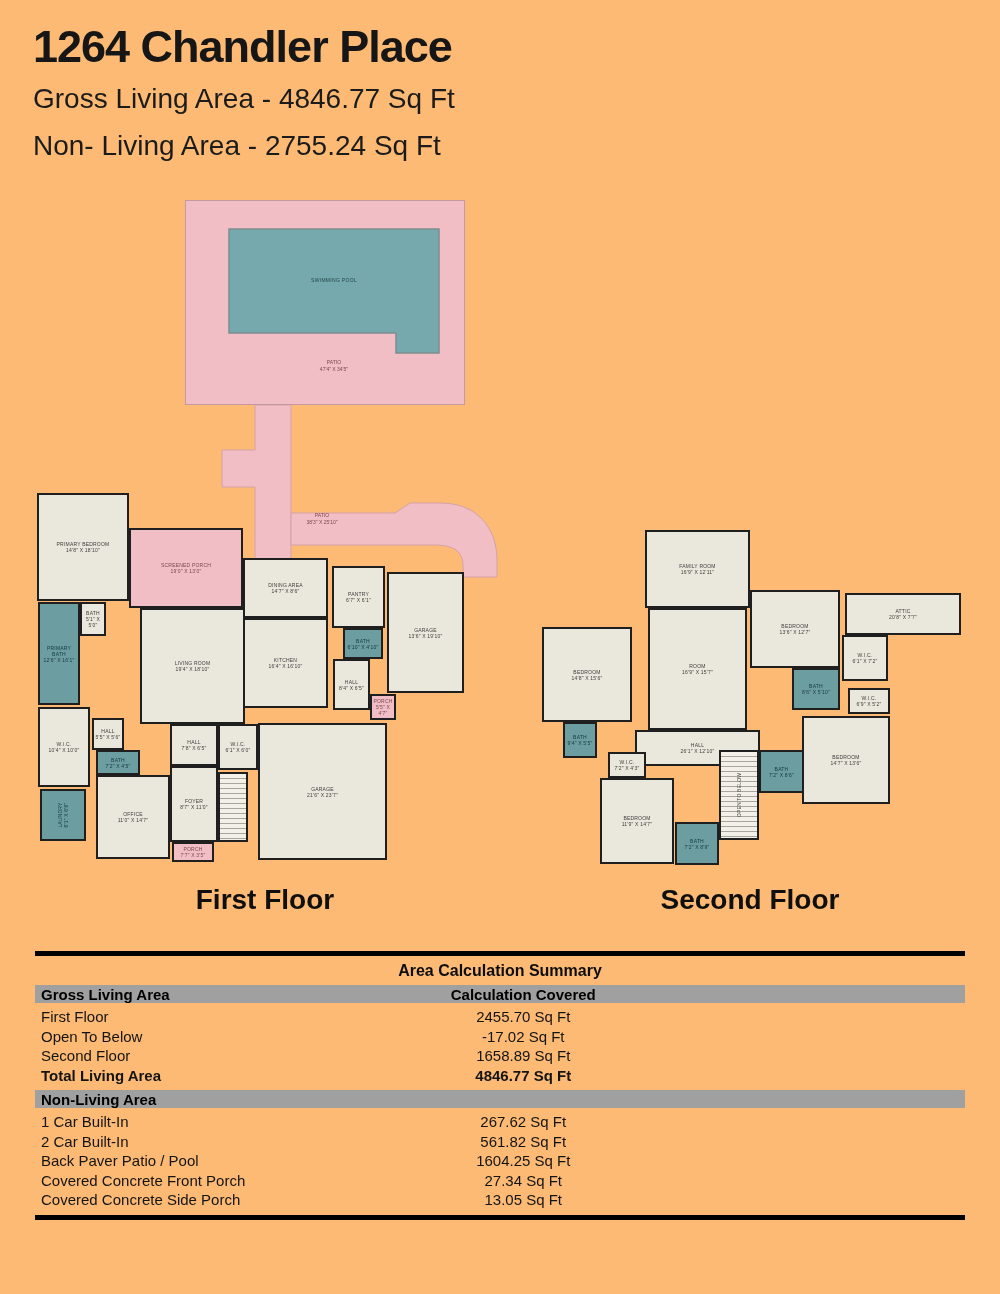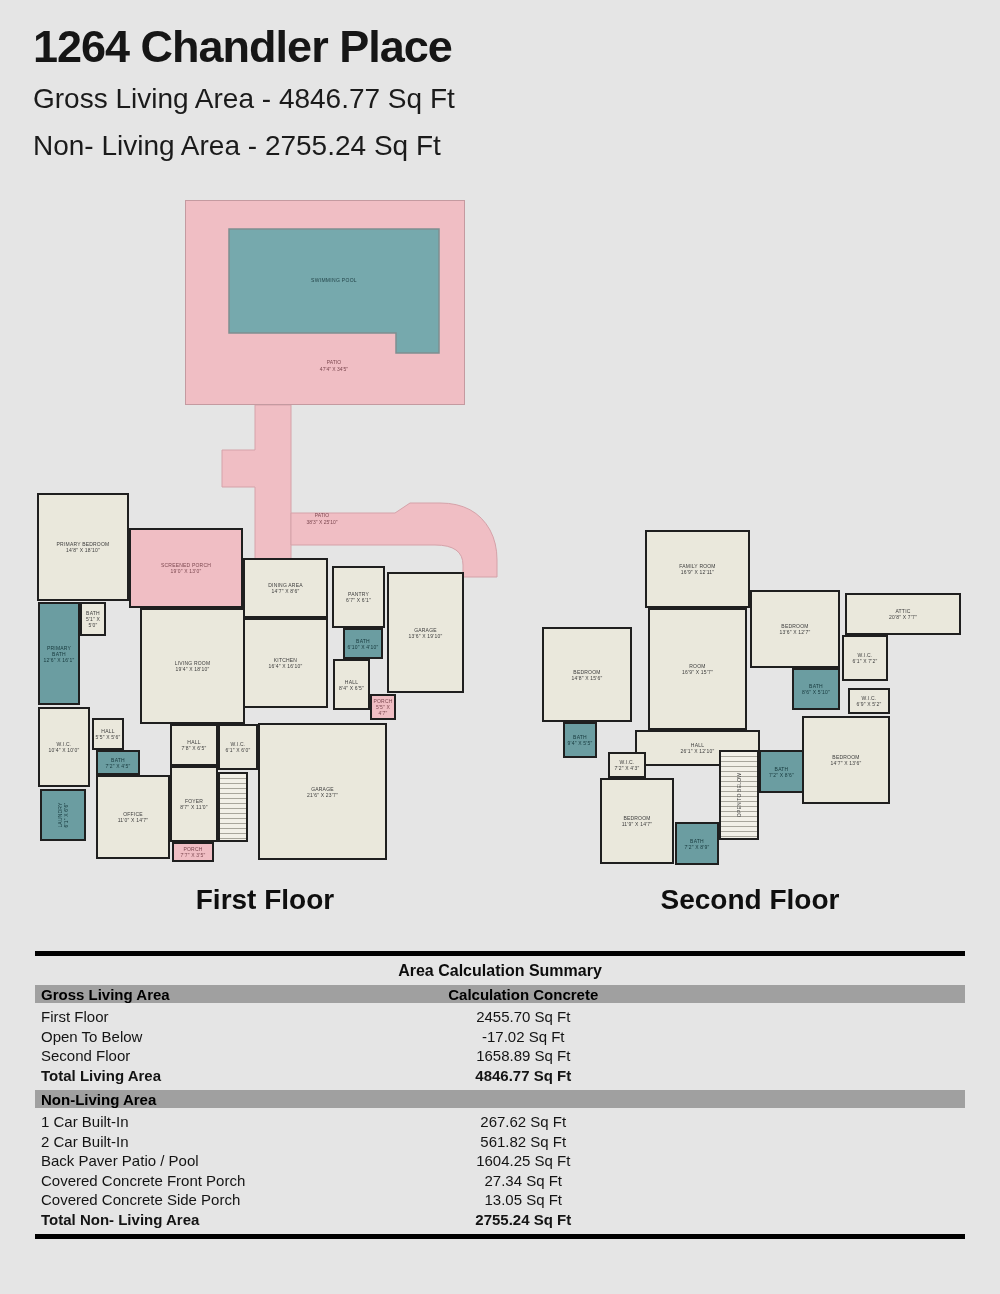--- a/index.html
+++ b/index.html
@@ -1,16 +1,16 @@
 <!DOCTYPE html>
 <html style="--pink: #f0bec4; --pool: #76a9ad; --beige: #eae8dc; --bath: #6b9da1; --wall: #1f1f1f; --band: #a0a0a0;"><head>
 <meta charset="utf-8">
 <style>
   html,body{margin:0;padding:0;background:#ffffff;}
-  .page{position:relative;width:1000px;height:1294px;background:#e5e5e5;overflow:hidden;
+  .page{position:relative;width:1000px;height:1294px;background:#fdba74;overflow:hidden;
         font-family:"Liberation Sans",sans-serif;color:#111;}
 
   
   header{position:absolute;left:33px;top:22px;}
   h1{margin:0;font-size:45px;line-height:50px;font-weight:700;letter-spacing:-1px;color:#161616;}
   .sub{font-size:28px;line-height:30px;margin-top:12px;color:#1b1b1b;}
   .sub2{margin-top:17px;}
 
   
   .patio{position:absolute;left:185px;top:200px;width:280px;height:205px;
@@ -324,21 +324,21 @@
     </div>
 
   <div class="caption cap1">First Floor</div>
   <div class="caption cap2">Second Floor</div>
 
   <div class="summary">
     <div class="t-title">Area Calculation Summary</div>
     <div>
         <div class="band">
           <span class="band-label">Gross Living Area</span>
-          <span class="band-center">Calculation Concrete</span>
+          <span class="band-center">Calculation Covered</span>
         </div>
         <div class="rows">
           <div class="trow">
             <span class="tlabel">First Floor</span>
             <span class="tvalue">2455.70 Sq Ft</span>
           </div>
           <div class="trow">
             <span class="tlabel">Open To Below</span>
             <span class="tvalue">-17.02 Sq Ft</span>
           </div>
@@ -368,21 +368,17 @@
             <span class="tvalue">1604.25 Sq Ft</span>
           </div>
           <div class="trow">
             <span class="tlabel">Covered Concrete Front Porch</span>
             <span class="tvalue">27.34 Sq Ft</span>
           </div>
           <div class="trow">
             <span class="tlabel">Covered Concrete Side Porch</span>
             <span class="tvalue">13.05 Sq Ft</span>
           </div>
-          <div class="trow bold">
-            <span class="tlabel">Total Non- Living Area</span>
-            <span class="tvalue">2755.24 Sq Ft</span>
-          </div>
         </div>
       </div>
   </div>
 
 </div>
 
 </body></html>

